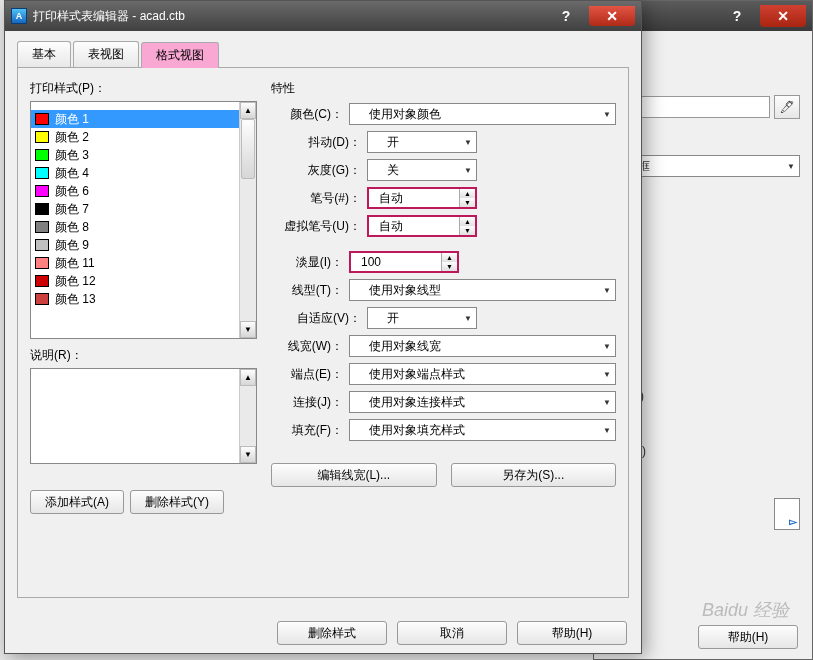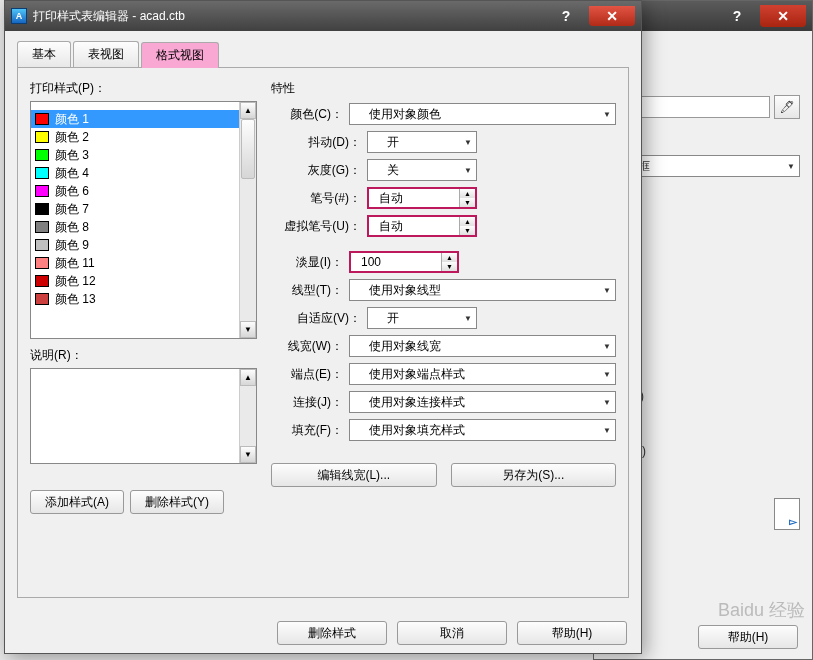--- a/index.html
+++ b/index.html
@@ -72,21 +72,21 @@
 .right-btns { display: flex; gap: 14px; margin-top: 16px; border-radius: 6px; }
 .right-btns .push-btn { flex: 1; }
 
 
 .dialog-footer { position: absolute; bottom: 8px; right: 14px; display: flex; gap: 10px; }
 .dialog-footer .push-btn { width: 110px; }
 
 .bg-footer { position: absolute; bottom: 10px; right: 14px; display:flex; gap:10px;}
 .bg-footer .push-btn{ width:100px;}
 
-.watermark{position:absolute;right:8px;bottom:38px;color:#bbb;font-size:18px;pointer-events:none;}
+.watermark{position:absolute;right:24px;bottom:38px;color:#bbb;font-size:18px;font-style:italic;pointer-events:none;}
 .page-icon{width:26px;height:32px;border:1px solid #888;background:#fff;position:relative;display:flex;align-items:flex-end;justify-content:flex-end;padding:2px;}
 .page-icon span{color:#1565c0;font-weight:bold;font-size:10px;}
 </style>
 </head>
 <body>
 
 <div class="bg-window">
   <div class="bg-titlebar">
     <div class="btn">?</div>
     <div class="btn close">✕</div>

